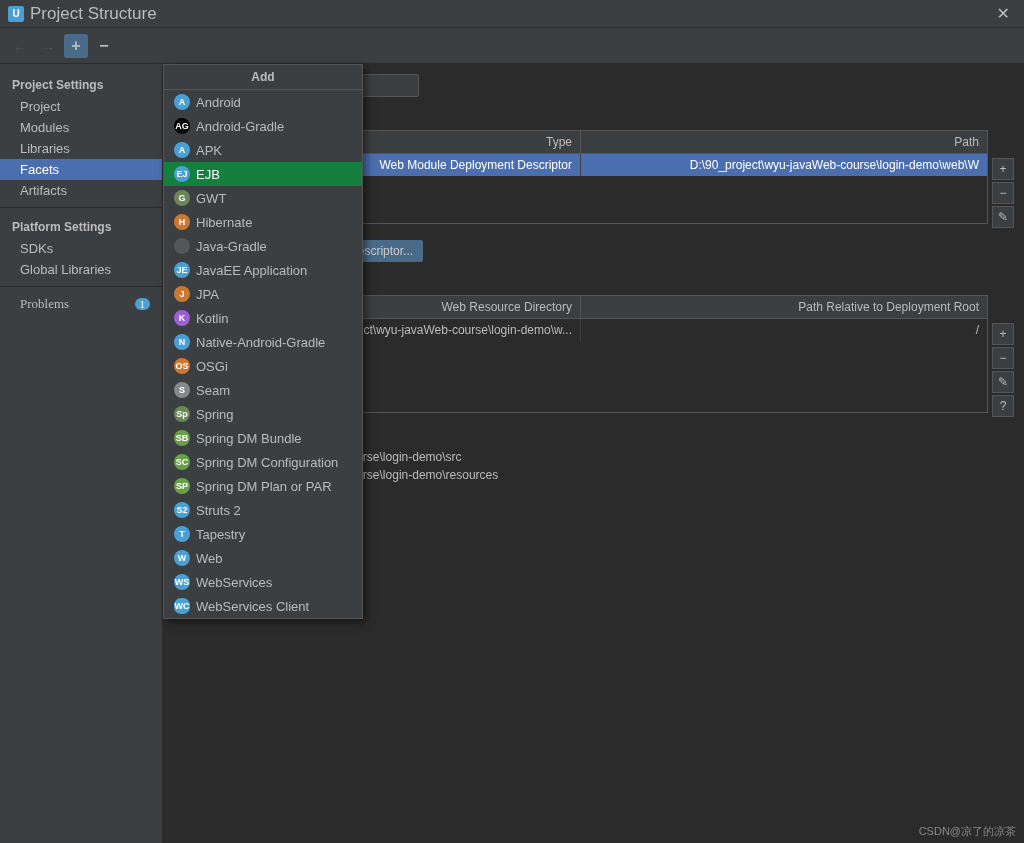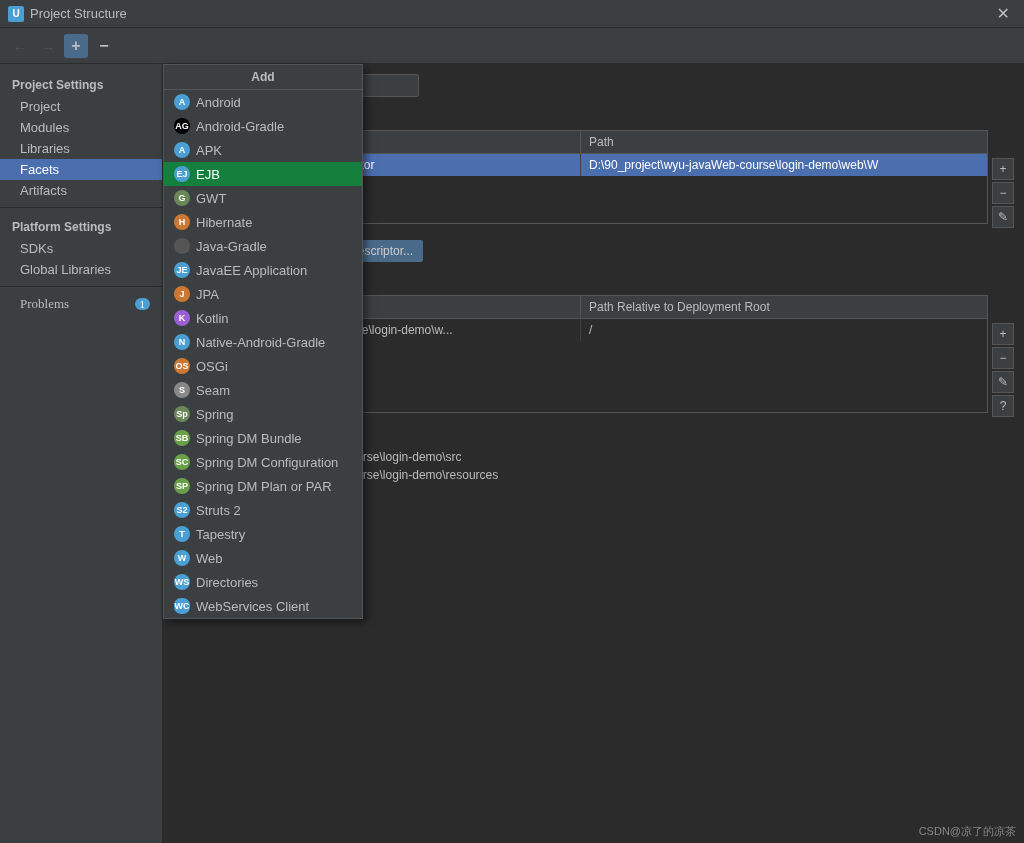--- a/index.html
+++ b/index.html
@@ -36,21 +36,21 @@
       border-radius: 2px;
       display: flex;
       align-items: center;
       justify-content: center;
       font-size: 10px;
       font-weight: bold;
       color: white;
     }
     .title-text {
       color: #bbb;
-      font-size: 13px;
+      font-size: 17px;
     }
     .close-btn {
       cursor: pointer;
       color: #bbb;
       font-size: 16px;
       padding: 2px 6px;
     }
 
     
     .main-container {
@@ -267,20 +267,21 @@
 
     .table-wrapper {
       position: relative;
       display: flex;
       gap: 4px;
       margin-bottom: 12px;
     }
     .table-wrapper .table-container {
       flex: 1;
       margin-bottom: 4px;
+      text-align: right;
     }
     .table-side-btns {
       display: flex;
       flex-direction: column;
       gap: 2px;
       padding-top: 28px;
     }
     .ts-btn {
       width: 22px;
       height: 22px;
@@ -417,21 +418,21 @@
   <div class="dropdown-item">
     <span class="icon-dot" style="background:#4a9fd4;color:#fff;">T</span>
     <span>Tapestry</span>
   </div>
   <div class="dropdown-item">
     <span class="icon-dot" style="background:#4a9fd4;color:#fff;">W</span>
     <span>Web</span>
   </div>
   <div class="dropdown-item">
     <span class="icon-dot" style="background:#4a9fd4;color:#fff;">WS</span>
-    <span>Directories</span>
+    <span>WebServices</span>
   </div>
   <div class="dropdown-item">
     <span class="icon-dot" style="background:#4a9fd4;color:#fff;border-radius:7px;">WC</span>
     <span>WebServices Client</span>
   </div>
 </div>
 
 <div class="main-container">
 
   <div class="sidebar">

